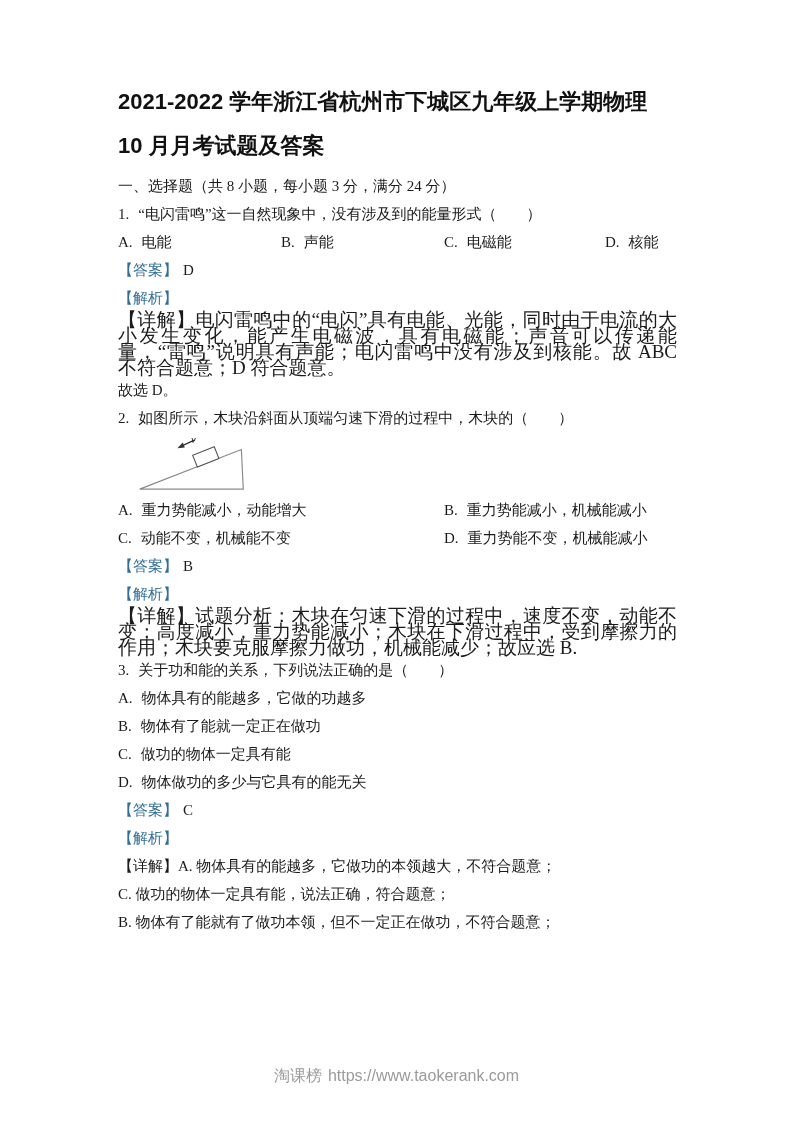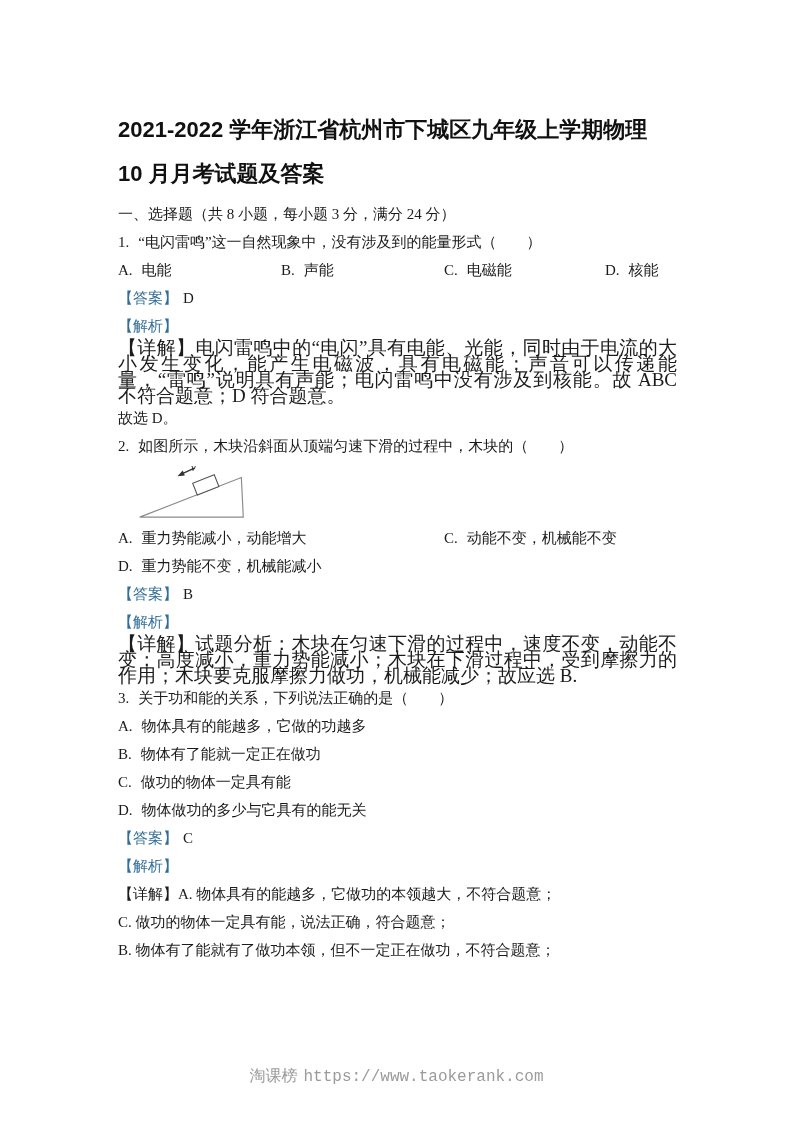--- a/index.html
+++ b/index.html
@@ -12,21 +12,20 @@
   body {
     width: 793px; height: 1122px;
     background: #ffffff;
     position: relative;
     overflow: hidden;
     font-family: "Liberation Serif", serif;
     color: var(--body-text);
   }
   .content {
     padding: 80px 116px 0 118px;
-    margin-top: 28px;
   }
   .doc-title {
     font-family: "Liberation Sans", sans-serif;
     font-weight: 700;
     font-size: 22px;
     line-height: 44px;
     margin: 0 0 4px 0;
     color: #111;
   }
   .line {
@@ -60,21 +59,20 @@
     left: 0; right: 0;
     top: 1066px;
     text-align: center;
     font-family: "Liberation Sans", sans-serif;
     font-size: 16px;
     color: var(--footer-gray);
   }
   .footer a {
     color: var(--footer-gray);
     text-decoration: none;
-    font-family: Liberation Mono, monospace;
   }
   .footer .site-name { margin-right: 6px; }
 </style>
 </head>
 <body>
 
 <div class="content">
 
   <h1 class="doc-title">2021-2022 学年浙江省杭州市下城区九年级上学期物理 10 月月考试题及答案</h1>
 
@@ -105,20 +103,21 @@
         <polygon points="87.8,25.3 65.5,34.1 60.7,22.0 83.0,13.2" fill="#ffffff" stroke="#555555" stroke-width="1.1"></polygon>
 
         <line x1="63" y1="6" x2="49" y2="12.6" stroke="#333333" stroke-width="1.3"></line>
         <polygon points="45,14.6 52.6,13.9 50.4,8.9" fill="#333333"></polygon>
         <text x="59" y="9" font-size="11" font-style="italic" font-family="Liberation Serif, serif" fill="#222">v</text>
       </svg>
     </div>
 
     <div class="options cols-2">
       <span class="opt"><span class="opt-label">A.</span><span>重力势能减小，动能增大</span></span>
+      <span class="opt"><span class="opt-label">B.</span><span>重力势能减小，机械能减小</span></span>
       <span class="opt"><span class="opt-label">C.</span><span>动能不变，机械能不变</span></span>
       <span class="opt"><span class="opt-label">D.</span><span>重力势能不变，机械能减小</span></span>
     </div>
     <p class="line"><span class="blue">【答案】</span><span class="answer-value">B</span></p>
     <p class="line"><span class="blue">【解析】</span></p>
     <p class="para">【详解】试题分析：木块在匀速下滑的过程中，速度不变，动能不变；高度减小，重力势能减小；木块在下滑过程中，受到摩擦力的作用；木块要克服摩擦力做功，机械能减少；故应选 B.</p>
   </section>
 
   <section>
     <p class="line"><span class="stem-number">3.</span><span>关于功和能的关系，下列说法正确的是（　　）</span></p>

